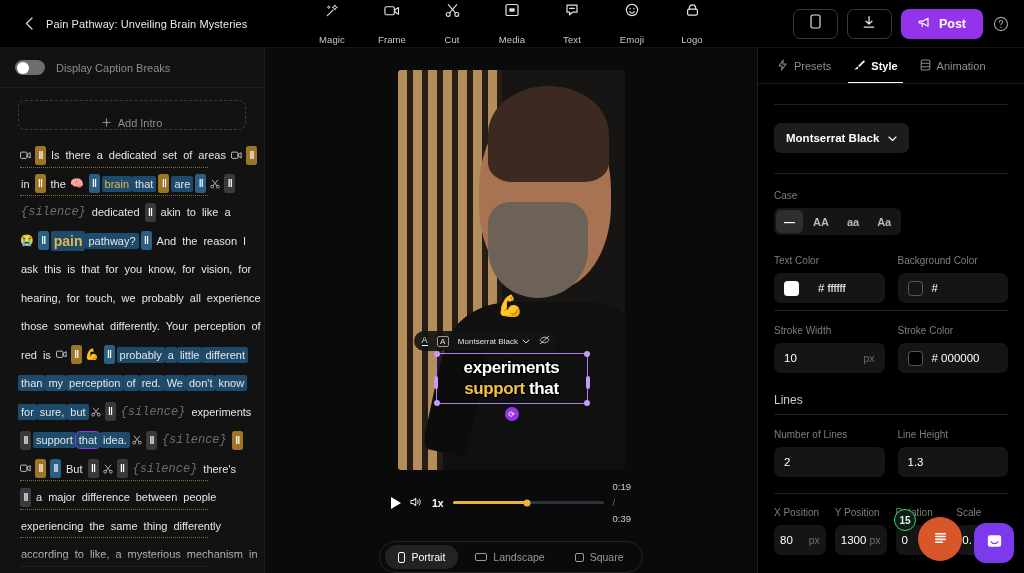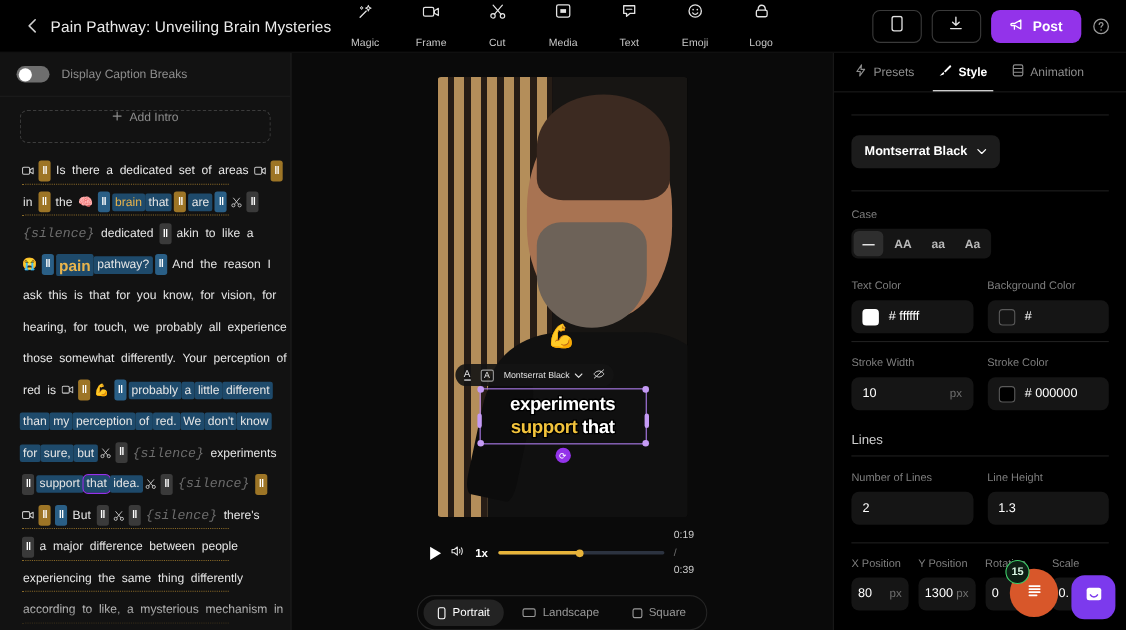--- a/index.html
+++ b/index.html
@@ -12,21 +12,21 @@
   .app { position: relative; width: 1024px; height: 573px; display: flex; flex-direction: column; background:#0a0a0a; }
 
   
   .topbar {
     height: 48px; flex: 0 0 48px; background:#000;
     display:flex; align-items:center; position:relative;
     border-bottom: 1px solid #141414;
   }
   .tb-left { display:flex; align-items:center; gap:10px; padding-left:22px; width: 340px;}
   .back-chev { width:14px; height:14px; color:#cfcfcf; display:flex; align-items:center; justify-content:center; cursor:pointer;}
-  .proj-title { font-size:14px; color:#eaeaea; letter-spacing:.1px; white-space:nowrap; }
+  .proj-title { font-size:11px; color:#eaeaea; letter-spacing:.1px; white-space:nowrap; }
 
   .tb-tools { position:absolute; left:50%; transform:translateX(-50%); display:flex; gap:20px; }
   .tool { width:40px; display:flex; flex-direction:column; align-items:center; gap:16px; cursor:pointer; }
   .tool .ic { height:16px; display:flex; align-items:center; justify-content:center; color:#e3e3e3; }
   .tool .lb { font-size:9.5px; color:#c9c9c9; letter-spacing:.1px; }
 
   .tb-right { margin-left:auto; display:flex; align-items:center; gap:9px; padding-right:14px; }
   .sq-btn {
     width:45px; height:30px; border:1px solid #3a3a3a; border-radius:7px;
     display:flex; align-items:center; justify-content:center; background:#000; cursor:pointer;
@@ -44,21 +44,21 @@
   
   .left { width:265px; flex:0 0 265px; background:#121212; display:flex; flex-direction:column; border-right:1px solid #1d1d1d; min-height:0;}
   .capbreaks { height:40px; flex:0 0 40px; display:flex; align-items:center; gap:11px; padding-left:15px; border-bottom:1px solid #1d1d1d;}
   .toggle { width:30px; height:15px; border-radius:8px; background:#6e6e6e; position:relative; cursor:pointer; flex:0 0 30px;}
   .toggle::after{content:""; position:absolute; top:1.5px; left:1.5px; width:12px; height:12px; border-radius:50%; background:#fff;}
   .cb-label{ font-size:11px; color:#8d8d8d;}
 
   .tscroll { flex:1; overflow:hidden; padding:12px 18px 0 18px; position:relative;}
   .add-intro {
     height:30px; border:1px dashed #3c3c3c; border-radius:7px;
-    display:flex; align-items:flex-start; justify-content:center; gap:7px;
+    display:flex; align-items:flex-end; justify-content:center; gap:7px;
     font-size:11px; color:#8d8d8d; margin-bottom:11px; cursor:pointer;
   }
   .tline {
     display:flex; flex-wrap:nowrap; align-items:center; gap:0;
     height:28.5px; position:relative; font-size:11px; color:#e6e6e6;
     white-space:nowrap; overflow:visible;
   }
   .tline.dash::after{
     content:""; position:absolute; left:2px; right:38px; bottom:2px; height:0;
     border-bottom:1px dotted #8a6a28;
@@ -159,21 +159,21 @@
   .swatch.w{ background:#fff;} .swatch.k{background:#000;border:1px solid #5a5a5a;} .swatch.e{background:transparent;border:1px solid #5a5a5a;}
   .unit{ margin-left:auto; font-size:10.5px; color:#6e6e6e;}
   .grid2{ display:flex; gap:13px; margin-top:7px;}
   .grid2 > div{ flex:1; }
   .grid4{ display:flex; gap:9px; margin-top:7px;}
   .grid4 > div{ flex:1; min-width:0;}
 
   
   .fab-orange{ position:absolute; right:62px; bottom:12px; width:44px;height:44px;border-radius:50%;
     background:#d8572a; display:flex;align-items:center;justify-content:center; cursor:pointer; z-index:20;}
-  .fab-badge{ position:absolute; right:88px; bottom:42px; width:22px;height:22px;border-radius:50%;
+  .fab-badge{ position:absolute; right:108px; bottom:42px; width:22px;height:22px;border-radius:50%;
     background:#0d1f14; border:1.6px solid #3ecf6b; color:#d8f5e2; font-size:10px; font-weight:bold;
     display:flex;align-items:center;justify-content:center; z-index:21;}
   .fab-purple{ position:absolute; right:10px; bottom:10px; width:40px;height:40px;border-radius:12px;
     background:#7c3aed; display:flex;align-items:center;justify-content:center; cursor:pointer; z-index:20;}
 </style>
 </head>
 <body>
 
 <div class="app">
 
@@ -646,21 +646,21 @@
               <span class="segb txt">Aa</span>
             </div>
           </div>
         </div>
 
         <div class="grid2" style="margin-top:20px;">
           <div>
             <div class="sec-lbl">Text Color</div>
             <div class="field">
               <span class="swatch w"></span>
-              <span style="margin-left:9px"># ffffff</span>
+              <span style="margin-left:19px"># ffffff</span>
             </div>
           </div>
           <div>
             <div class="sec-lbl">Background Color</div>
             <div class="field">
               <span class="swatch e"></span>
               <span style="margin-left:9px">#</span>
             </div>
           </div>
         </div>

